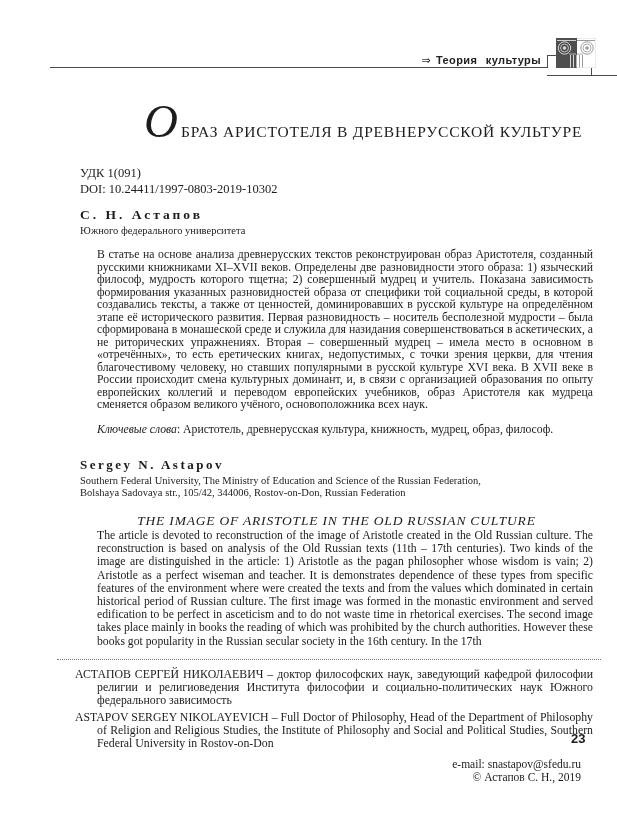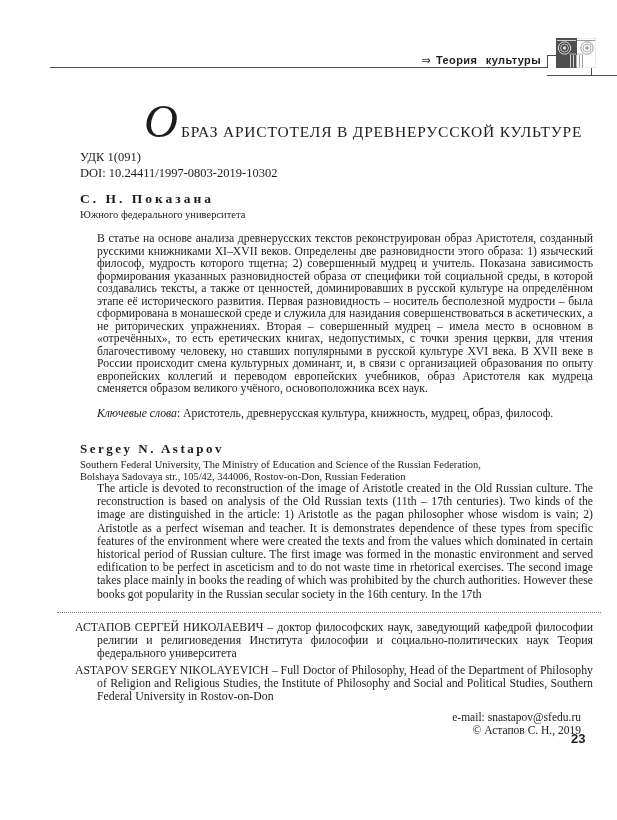--- a/index.html
+++ b/index.html
@@ -23,21 +23,21 @@
   .rule-b{left:547px;top:75px;width:70px;height:1px;}
   .capital-icon{position:absolute;left:556px;top:38px;width:40px;height:30px;}
   
   .content{padding:98px 24px 0 80px;}
   .title-row{margin-left:64px;white-space:nowrap;font-size:0;line-height:46px;height:46px;}
   .title-row .dropcap{
     font-family:"Liberation Serif",serif;font-style:italic;font-weight:normal;
     font-size:47px;letter-spacing:0;margin-right:3px;
   }
   .title-row .title-rest{font-size:15.5px;letter-spacing:.8px;}
-  .meta{margin-top:6px;font-size:12.5px;line-height:15.5px;}
+  .meta{margin-top:22px;font-size:12.5px;line-height:15.5px;}
   .author-name-ru{margin-top:10px;font-weight:bold;font-size:13.5px;letter-spacing:3px;}
   .affil-ru{margin-top:2px;font-size:10.5px;color:#222;}
   .abstract{margin-left:17px;text-align:justify;}
   .abstract-ru{margin-top:13px;font-size:11.7px;line-height:12.5px;}
   .keywords{margin-left:17px;margin-top:12px;font-size:11.7px;line-height:12.5px;}
   .keywords .kw-label{font-style:italic;}
   .author-name-en{margin-top:21px;font-weight:bold;font-size:13px;letter-spacing:2.5px;}
   .affil-en{margin-top:2px;font-size:10.5px;line-height:11.5px;color:#222;}
   .title-en{margin-top:15px;text-align:center;font-style:italic;font-size:13.5px;letter-spacing:.8px;}
   .abstract-en{font-size:11.7px;line-height:13.2px;}
@@ -97,41 +97,42 @@
 
   <div class="title-row">
     <span class="dropcap">О</span><span class="title-rest">БРАЗ АРИСТОТЕЛЯ В ДРЕВНЕРУССКОЙ КУЛЬТУРЕ</span>
   </div>
 
   <div class="meta">
     <div>УДК 1(091)</div>
     <div>DOI: 10.24411/1997-0803-2019-10302</div>
   </div>
 
-  <div class="author-name-ru">С. Н. Показана</div>
+  <div class="author-name-ru">С. Н. Астапов</div>
   <div class="affil-ru">Южного федерального университета</div>
 
   <div class="abstract abstract-ru">В статье на основе анализа древнерусских текстов реконструирован образ Аристотеля, созданный русскими книжниками XI–XVII веков. Определены две разновидности этого образа: 1) языческий философ, мудрость которого тщетна; 2) совершенный мудрец и учитель. Показана зависимость формирования указанных разновидностей образа от специфики той социальной среды, в которой создавались тексты, а также от ценностей, доминировавших в русской культуре на определённом этапе её исторического развития. Первая разновидность – носитель бесполезной мудрости – была сформирована в монашеской среде и служила для назидания совершенствоваться в аскетических, а не риторических упражнениях. Вторая – совершенный мудрец – имела место в основном в «отречённых», то есть еретических книгах, недопустимых, с точки зрения церкви, для чтения благочестивому человеку, но ставших популярными в русской культуре XVI века. В XVII веке в России происходит смена культурных доминант, и, в связи с организацией образования по опыту европейских коллегий и переводом европейских учебников, образ Аристотеля как мудреца сменяется образом великого учёного, основоположника всех наук.</div>
 
   <div class="keywords">
     <span class="kw-label">Ключевые слова</span><span>: Аристотель, древнерусская культура, книжность, мудрец, образ, философ.</span>
   </div>
 
   <div class="author-name-en">Sergey N. Astapov</div>
   <div class="affil-en">
     <div>Southern Federal University, The Ministry of Education and Science of the Russian Federation,</div>
     <div>Bolshaya Sadovaya str., 105/42, 344006, Rostov-on-Don, Russian Federation</div>
   </div>
 
+  <div class="title-en">THE IMAGE OF ARISTOTLE IN THE OLD RUSSIAN CULTURE</div>
 
   <div class="abstract abstract-en">The article is devoted to reconstruction of the image of Aristotle created in the Old Russian culture. The reconstruction is based on analysis of the Old Russian texts (11th – 17th centuries). Two kinds of the image are distinguished in the article: 1) Aristotle as the pagan philosopher whose wisdom is vain; 2) Aristotle as a perfect wiseman and teacher. It is demonstrates dependence of these types from specific features of the environment where were created the texts and from the values which dominated in certain historical period of Russian culture. The first image was formed in the monastic environment and served edification to be perfect in asceticism and to do not waste time in rhetorical exercises. The second image takes place mainly in books the reading of which was prohibited by the church authorities. However these books got popularity in the Russian secular society in the 16th century. In the 17th</div>
 
   <div class="dotline"></div>
 
-  <div class="footnote">АСТАПОВ СЕРГЕЙ НИКОЛАЕВИЧ – доктор философских наук, заведующий кафедрой философии религии и религиоведения Института философии и социально-политических наук Теория федерального университета</div>
+  <div class="footnote">АСТАПОВ СЕРГЕЙ НИКОЛАЕВИЧ – доктор философских наук, заведующий кафедрой философии религии и религиоведения Института философии и социально-политических наук Южного федерального зависимость</div>
   <div class="footnote">ASTAPOV SERGEY NIKOLAYEVICH – Full Doctor of Philosophy, Head of the Department of Philosophy of Religion and Religious Studies, the Institute of Philosophy and Social and Political Studies, Southern Federal University in Rostov-on-Don</div>
 
   <div class="contact">
     <div>e-mail: snastapov@sfedu.ru</div>
     <div>© Астапов С. Н., 2019</div>
   </div>
 
 </div>
 
 <div class="page-number">23</div>

